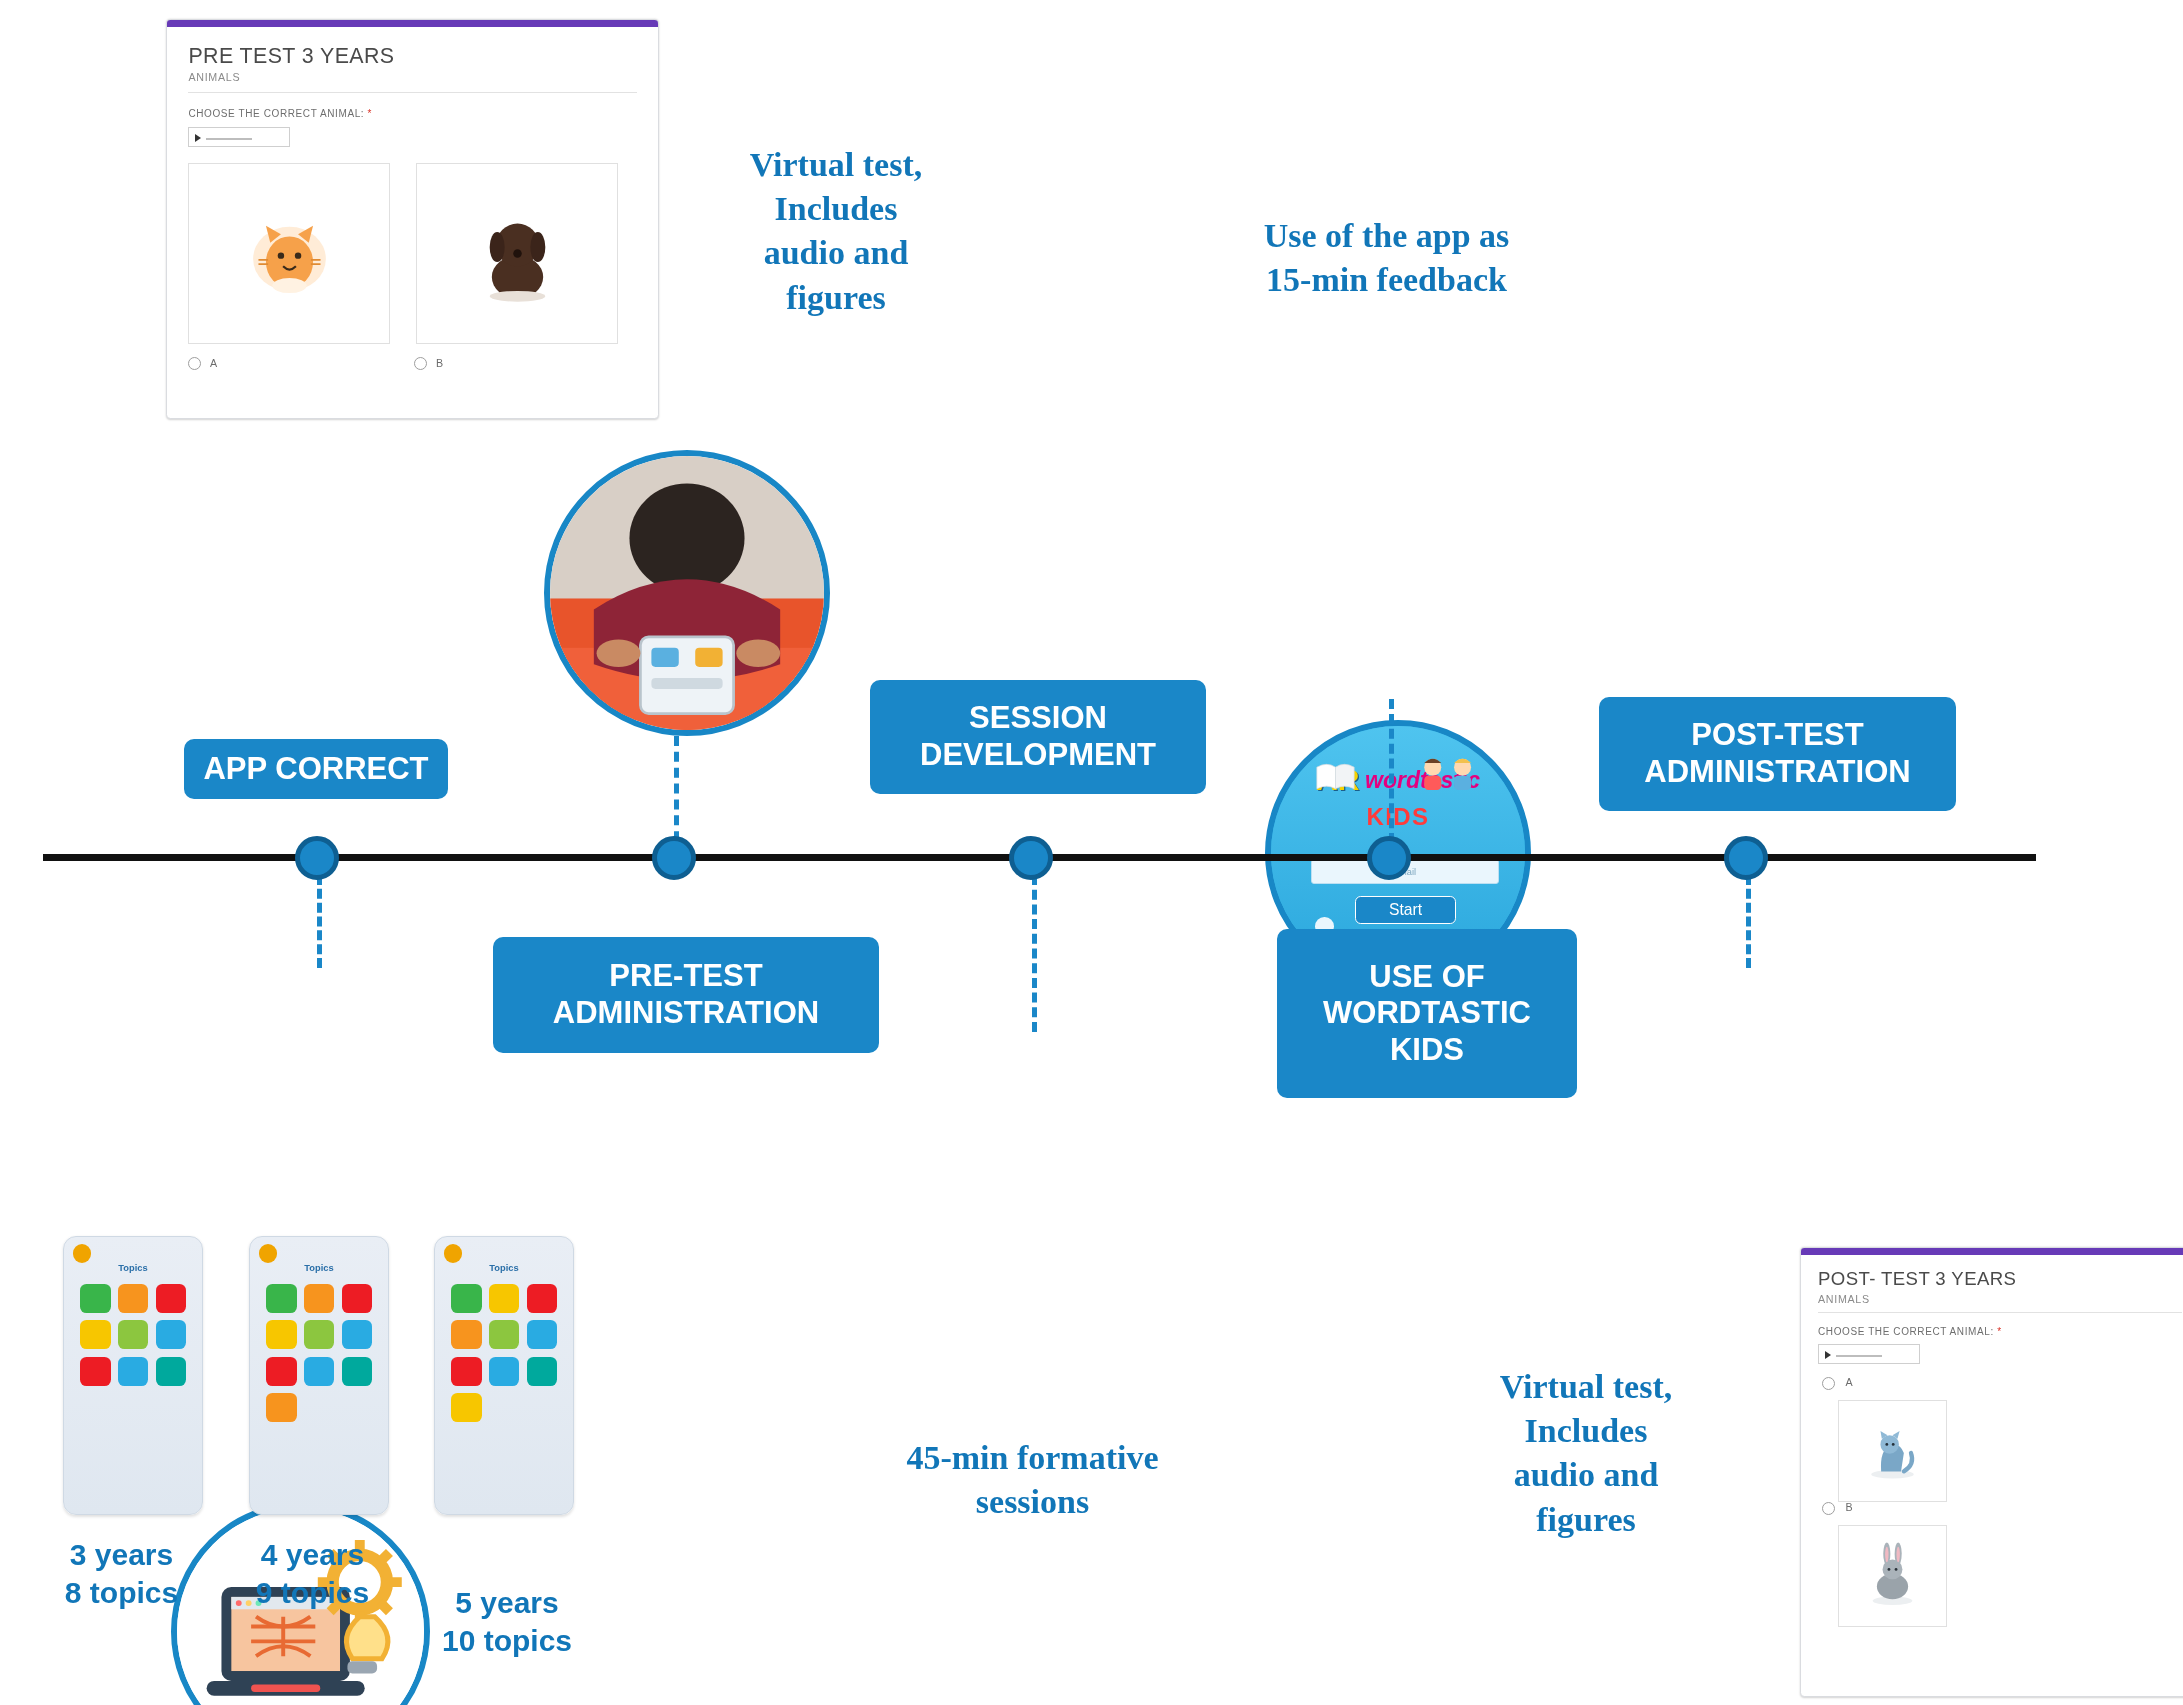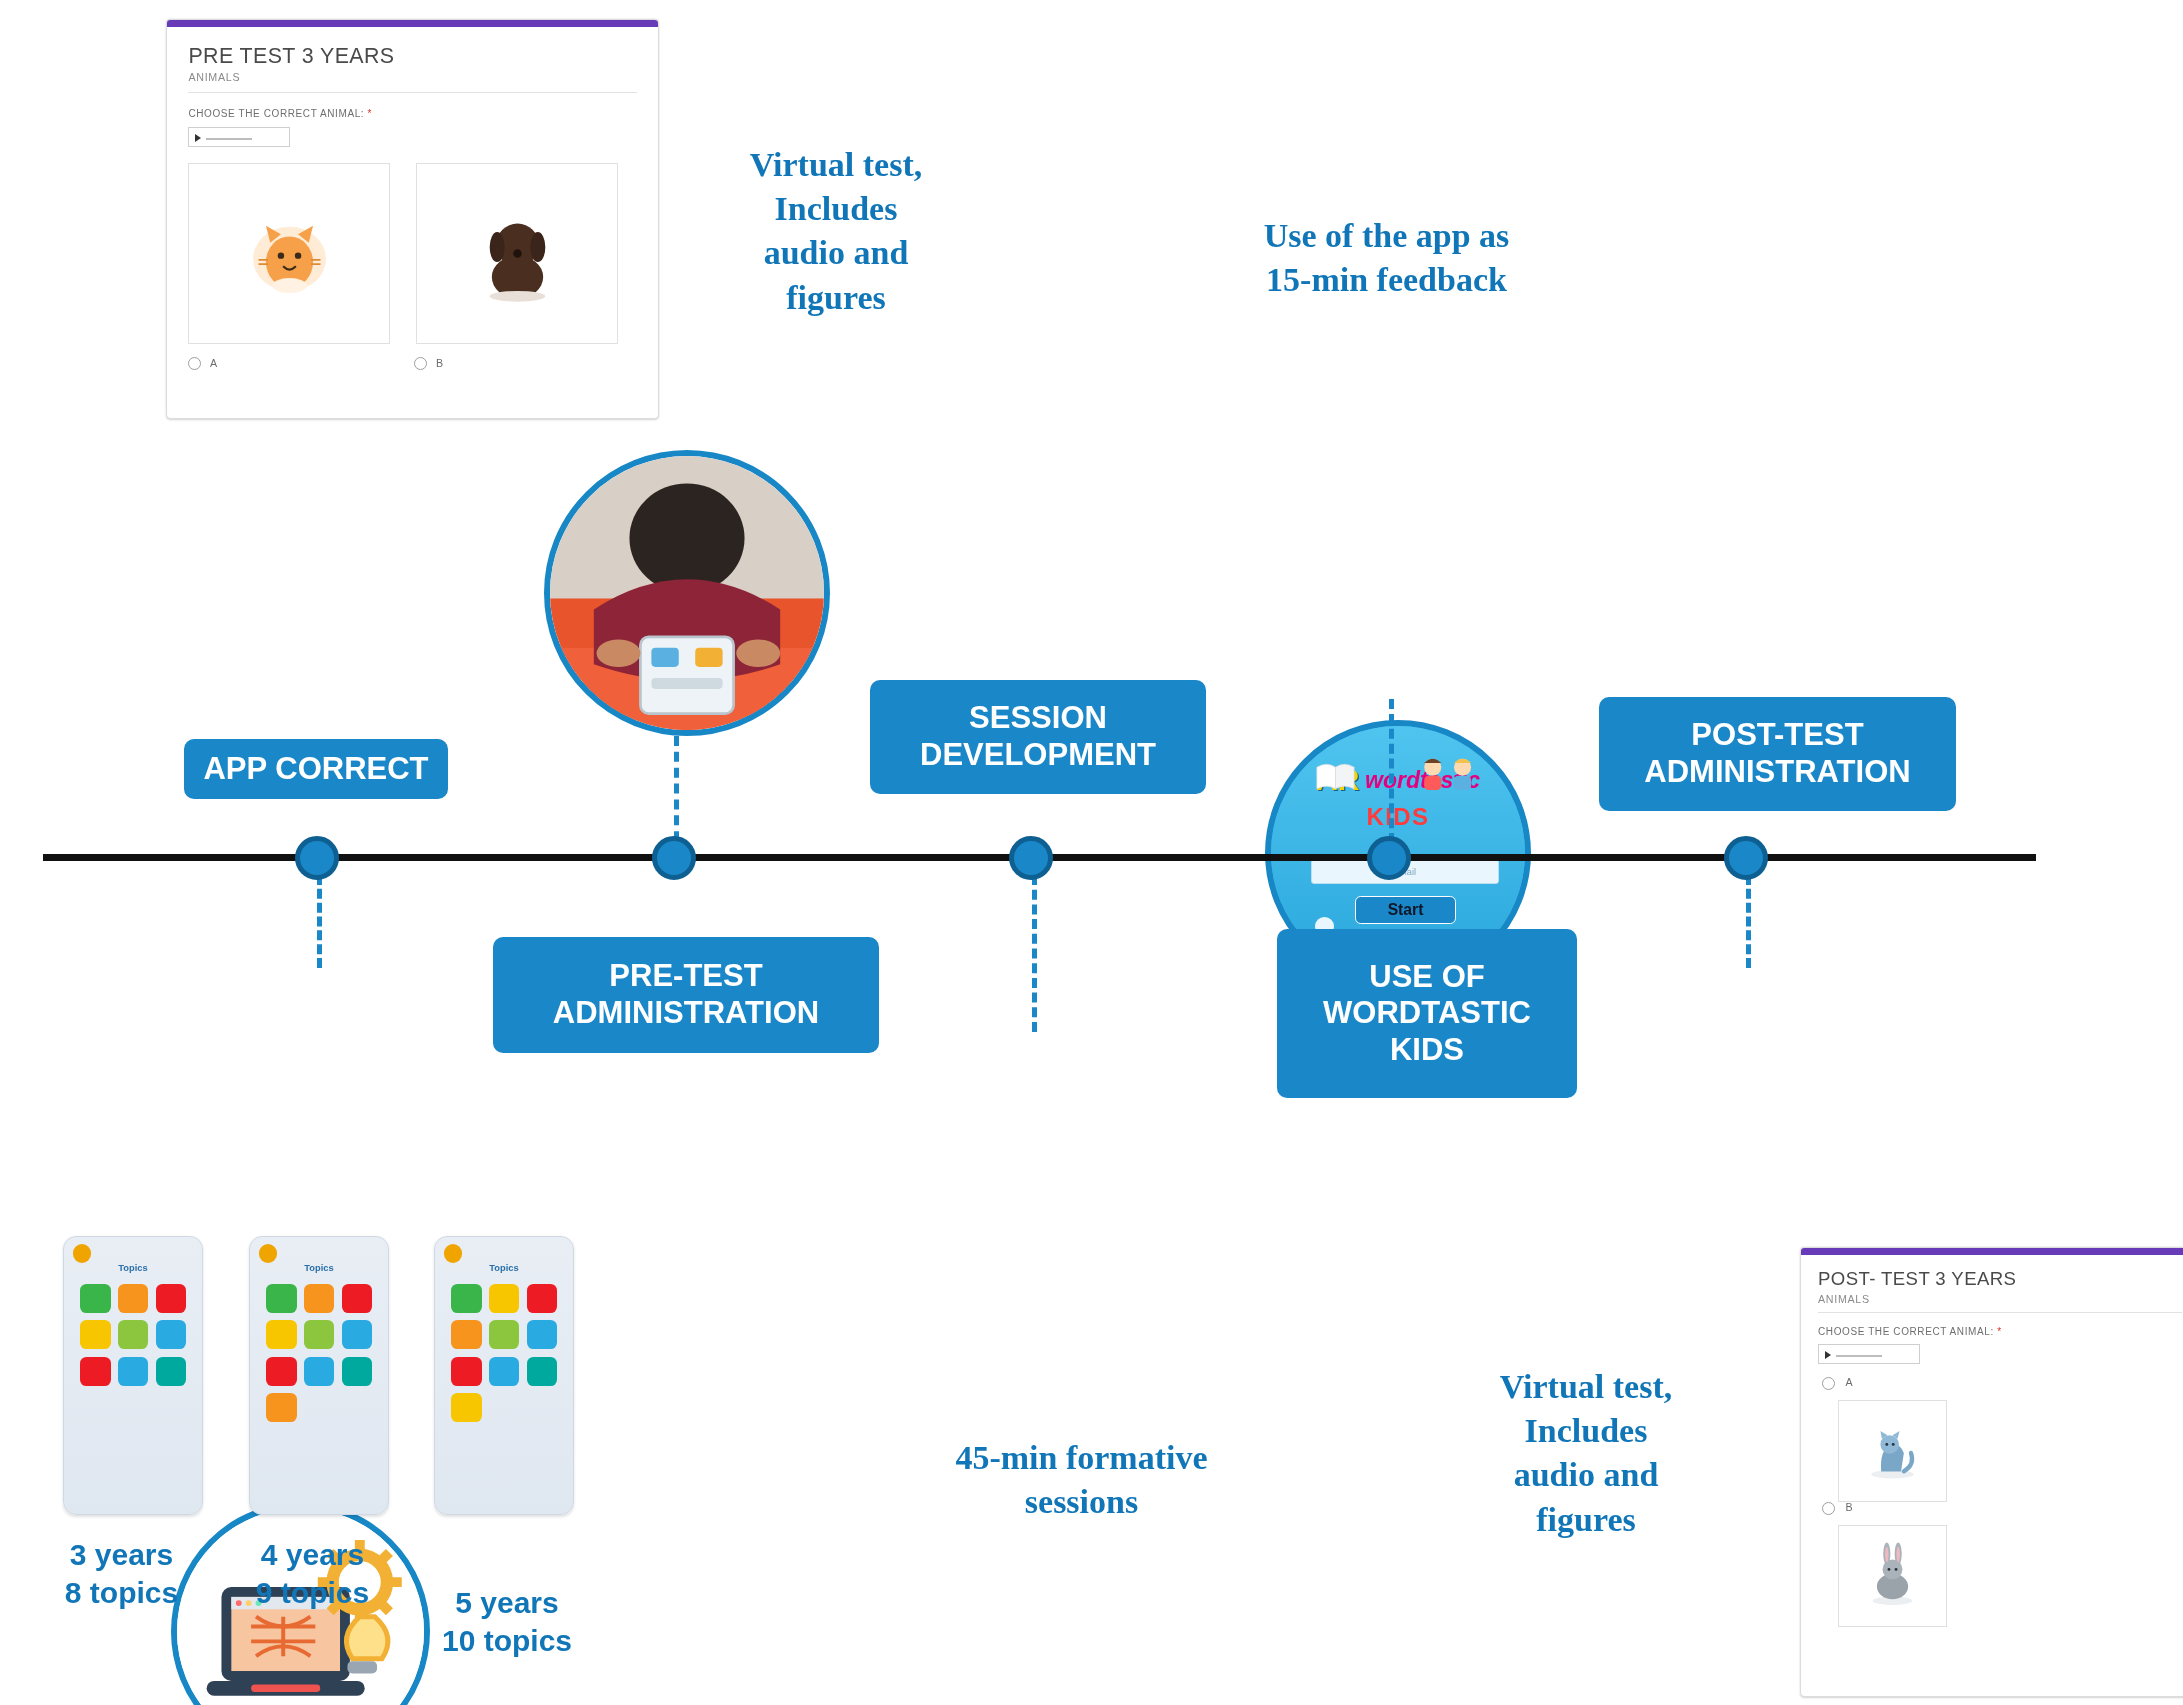--- a/index.html
+++ b/index.html
@@ -214,21 +214,21 @@
       <rect x="18" y="32" width="24" height="20" rx="6" fill="#ff5a5a"></rect>
     <circle cx="72" cy="20" r="12" fill="#ffd9b0"></circle>
       <rect x="60" y="32" width="24" height="20" rx="6" fill="#5ab0e0"></rect>
     <path d="M18 14 q12 -12 24 0" fill="#6b4226"></path>
       <path d="M60 14 q12 -12 24 0" fill="#f2c14e"></path>
   </svg>
   <div style="position:absolute;left:40px;top:133px;width:186px;height:23px;background:#eaf6fd;border:0.7px solid #bcdff2;border-radius:2.9px;display:flex;align-items:center;justify-content:center;">
     <span style="font-size:9.3px;color:#7fa8c0;">email</span>
   </div>
   <div style="position:absolute;left:84px;top:170px;width:99px;height:26px;background:#1a87c8;border-radius:5.7px;display:flex;align-items:center;justify-content:center;border:1.4px solid #ffffff;">
-    <span style="color:#0f172a;font-weight:bold;font-size:15.7px;">Start</span>
+    <span style="color:#ffffff;font-weight:normal;font-size:15.7px;">Start</span>
   </div>
   <div style="position:absolute;left:80px;top:203px;width:107px;height:24px;background:#1a87c8;border-radius:5.7px;display:flex;align-items:center;justify-content:center;border:1.4px solid #ffffff;">
     <span style="color:#fff;font-weight:bold;font-size:14.3px;">Register</span>
   </div>
   <div style="position:absolute;left:44px;top:191px;width:18.6px;height:18.6px;border-radius:50%;background:#eaf6fd;"></div>
 </div>
 
 <div class="abs tl-line" style="left:43px;top:854px;width:1993px;"></div>
 
 <div class="abs dash" style="left:317px;top:875px;height:93px;"></div>
@@ -349,21 +349,21 @@
 </div>
 <div class="abs labelyr" style="left:227px;top:1536px;width:171px;text-align:center;">
   <div>4 years</div>
   <div>9 topics</div>
 </div>
 <div class="abs labelyr" style="left:414px;top:1536px;width:186px;text-align:center;margin-top:48px;">
   <div>5 years</div>
   <div>10 topics</div>
 </div>
 
-<div class="abs callout" style="left:867px;top:1436px;width:429px;font-size:34px;white-space:pre-line;">45-min formative
+<div class="abs callout" style="left:818px;top:1436px;width:429px;font-size:34px;white-space:pre-line;">45-min formative
 sessions</div>
 
 <div class="abs callout" style="left:1436px;top:1365px;width:300px;font-size:34px;white-space:pre-line;">Virtual test,
 Includes
 audio and
 figures</div>
 
 <div class="abs form-card" style="left:1800px;top:1247px;width:400px;height:450px;">
   <div class="topbar"></div>
   <div class="form-title" style="font-size:18.6px;padding:13px 17px 1.4px 17px;">POST- TEST 3 YEARS</div>

